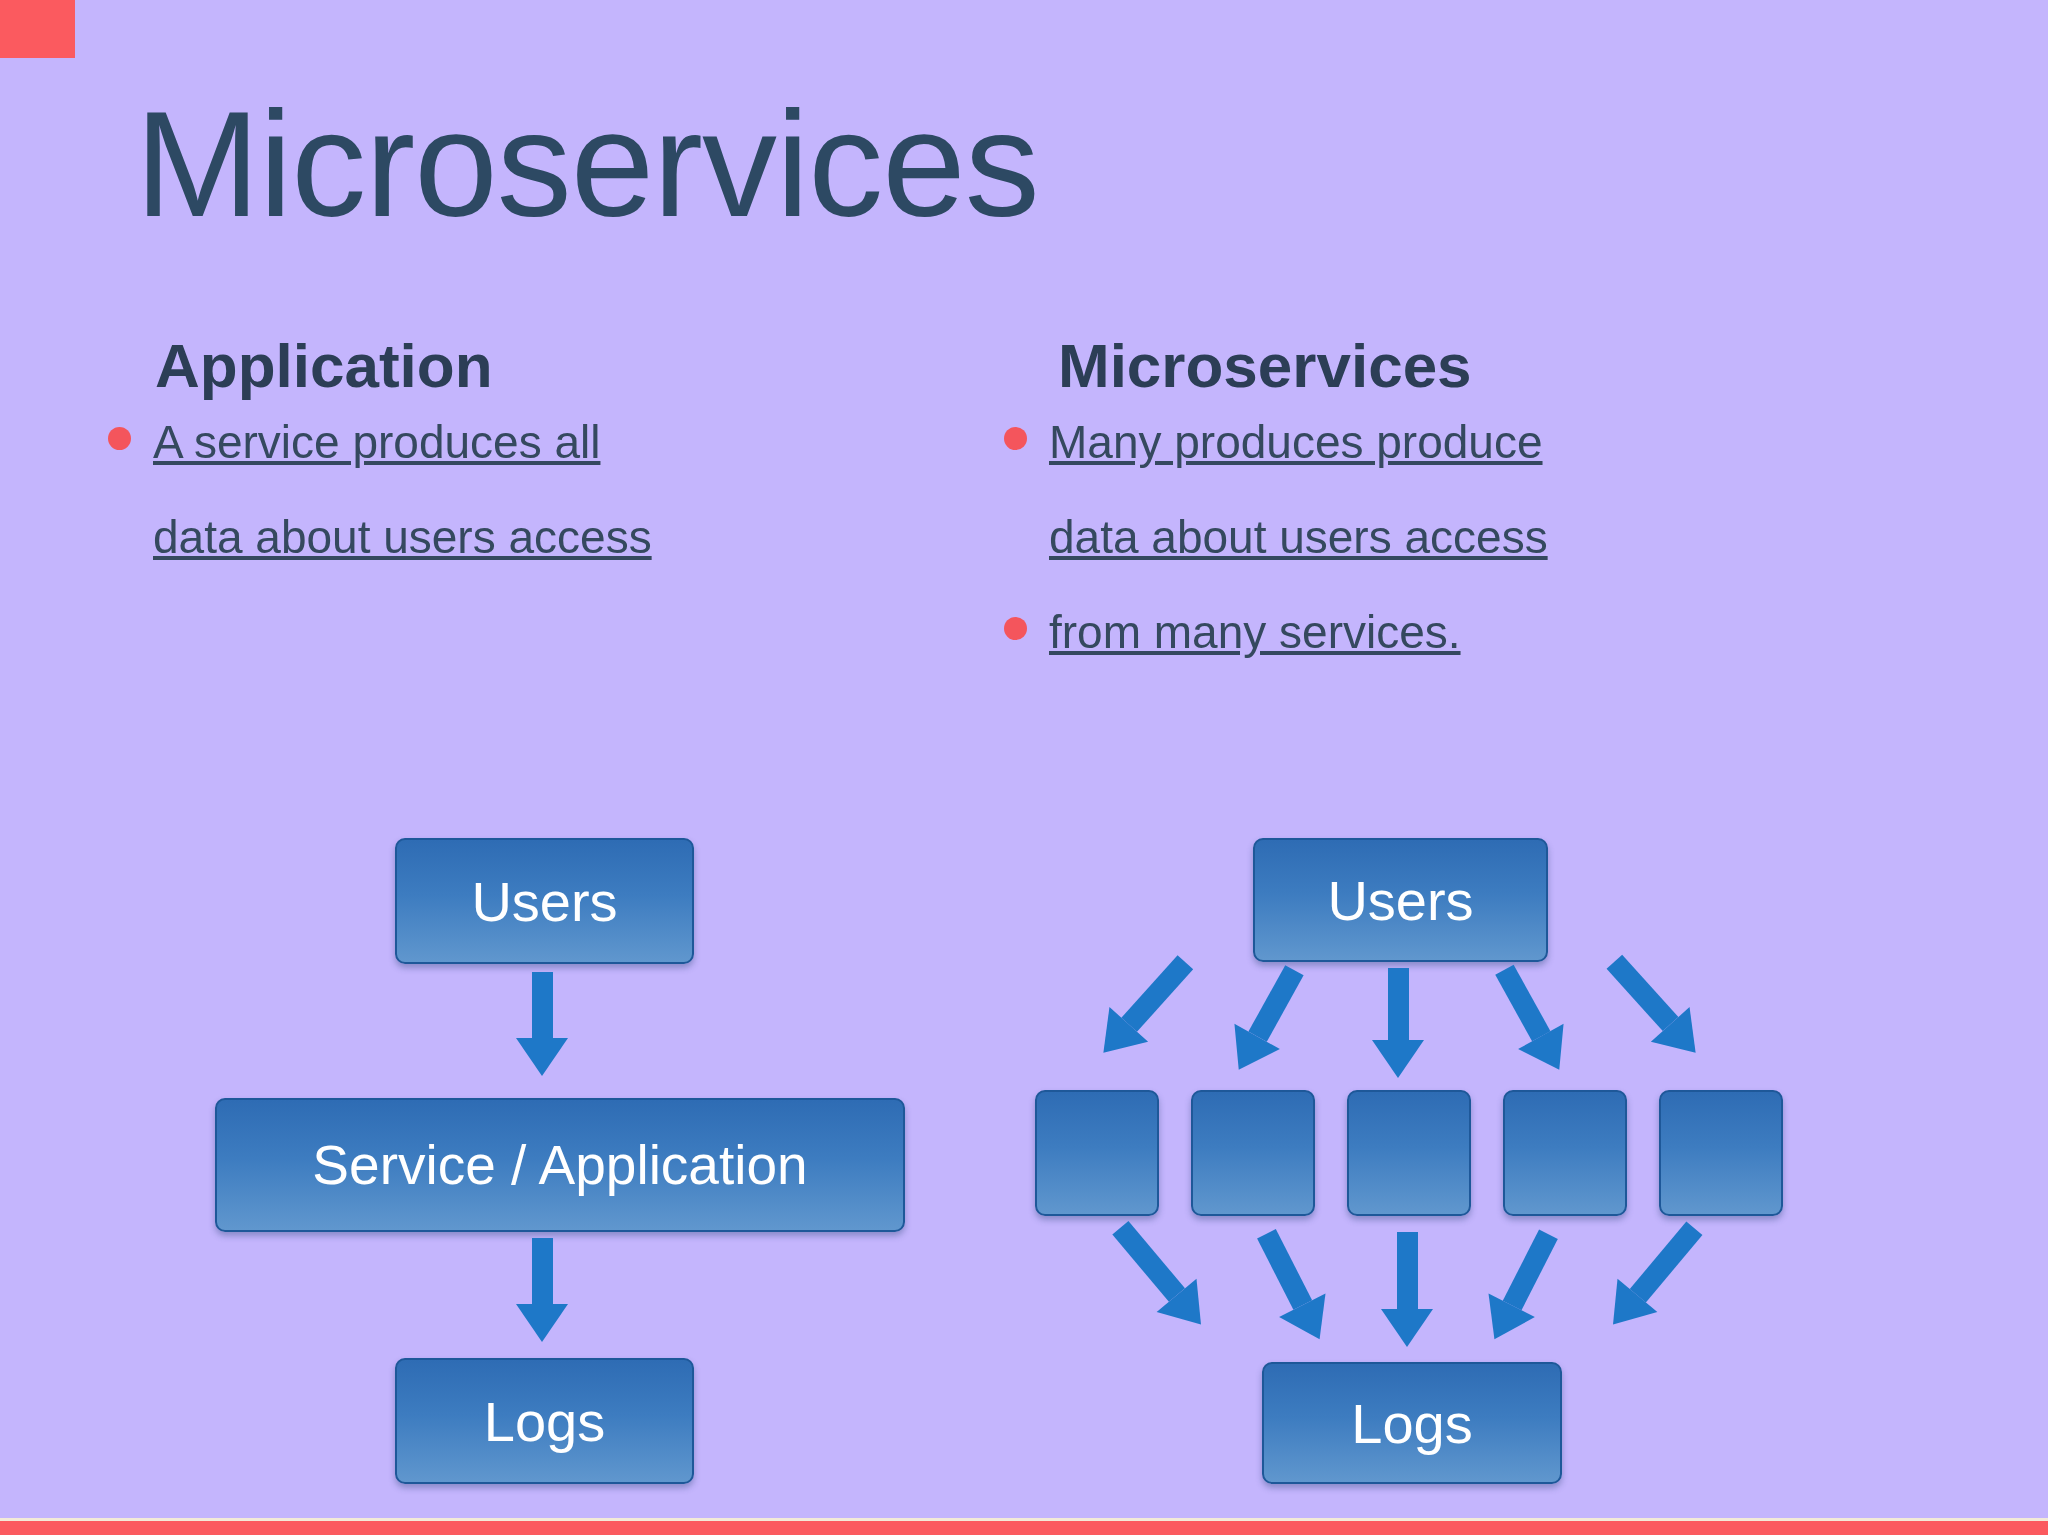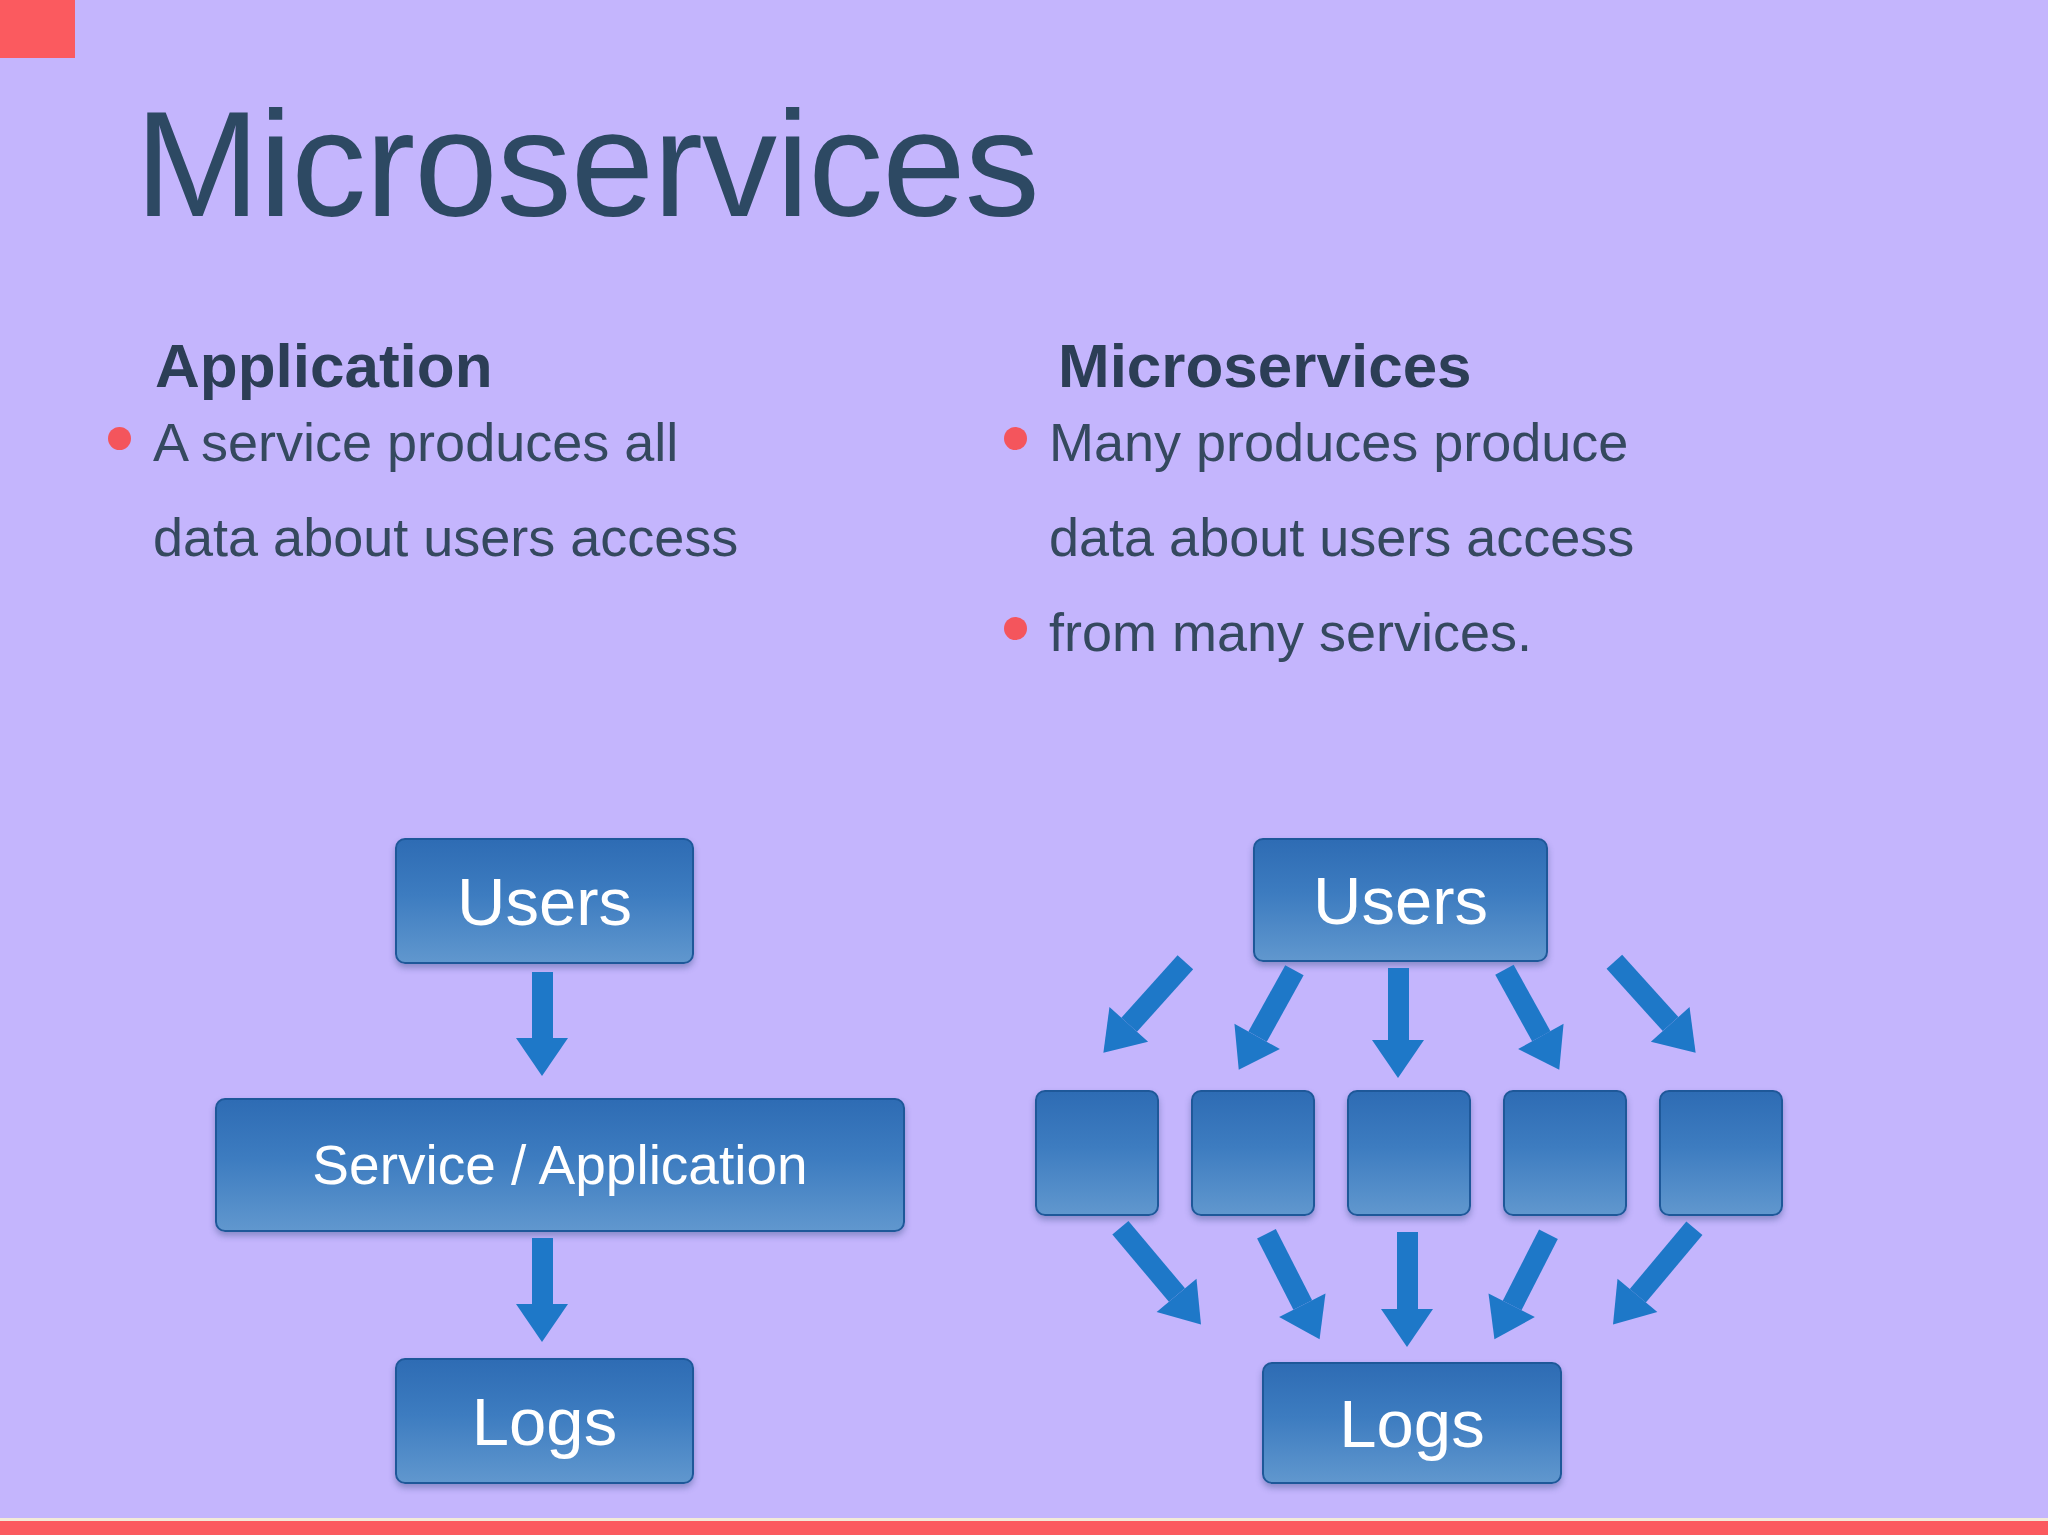--- a/index.html
+++ b/index.html
@@ -12,27 +12,27 @@
   .title{
     position:absolute;left:135px;top:78px;font-size:150px;line-height:1.15;
     color:#2d4963;font-weight:400;letter-spacing:-1px;
   }
   .col-heading{position:absolute;font-size:62px;font-weight:bold;color:#2c3e56;}
   .bullet{position:absolute;display:flex;align-items:flex-start;}
   .bullet .dot{
     width:23px;height:23px;border-radius:50%;background:#f4555c;
     margin-top:32px;margin-right:22px;flex:0 0 auto;
   }
-  .bullet .lines{font-size:54px;line-height:95px;color:#35495f;white-space:nowrap;}
+  .bullet .lines{font-size:46px;line-height:95px;color:#35495f;white-space:nowrap;text-decoration:underline;}
   .node{
     position:absolute;display:flex;align-items:center;justify-content:center;
     border-radius:10px;border:2px solid #1e5899;
     background:linear-gradient(180deg,#2e6cb4 0%,#3d7cc0 45%,#6097ce 100%);
     box-shadow:0 4px 6px rgba(30,60,110,0.35);
-    color:#ffffff;font-size:67px;
+    color:#ffffff;font-size:56px;
   }
   .arrow{position:absolute;display:flex;flex-direction:column;align-items:center;transform-origin:50% 0;}
   .arrow .shaft{width:21px;background:#1e78c8;}
   .arrow .head{
     width:0;height:0;border-left:26px solid transparent;border-right:26px solid transparent;
     border-top:38px solid #1e78c8;
   }
 </style>
 </head>
 <body>

